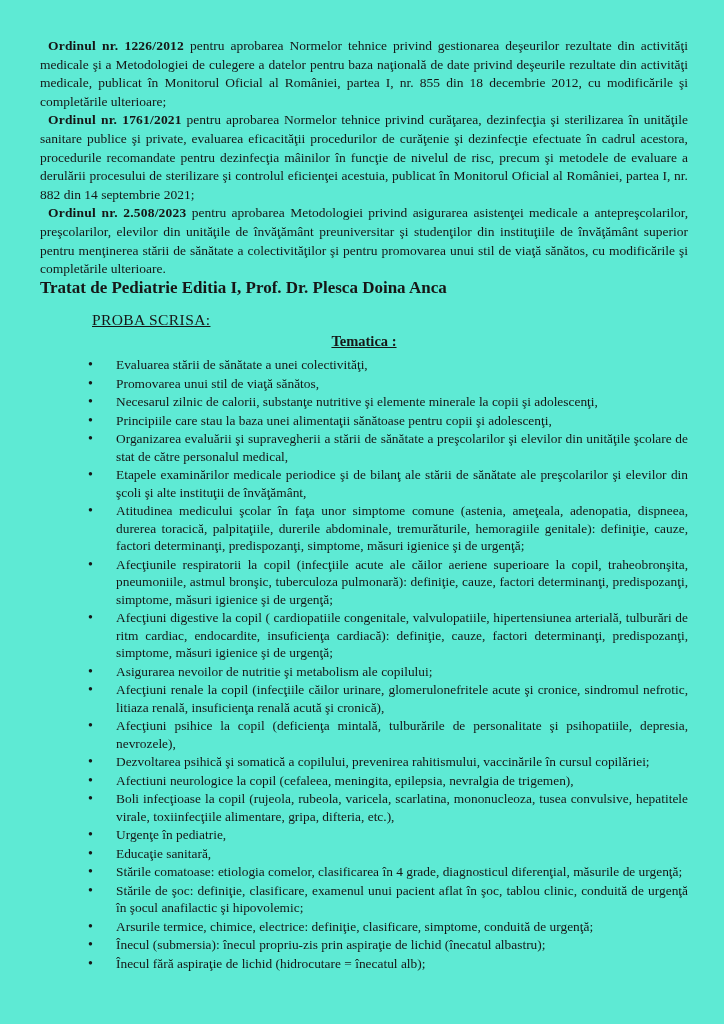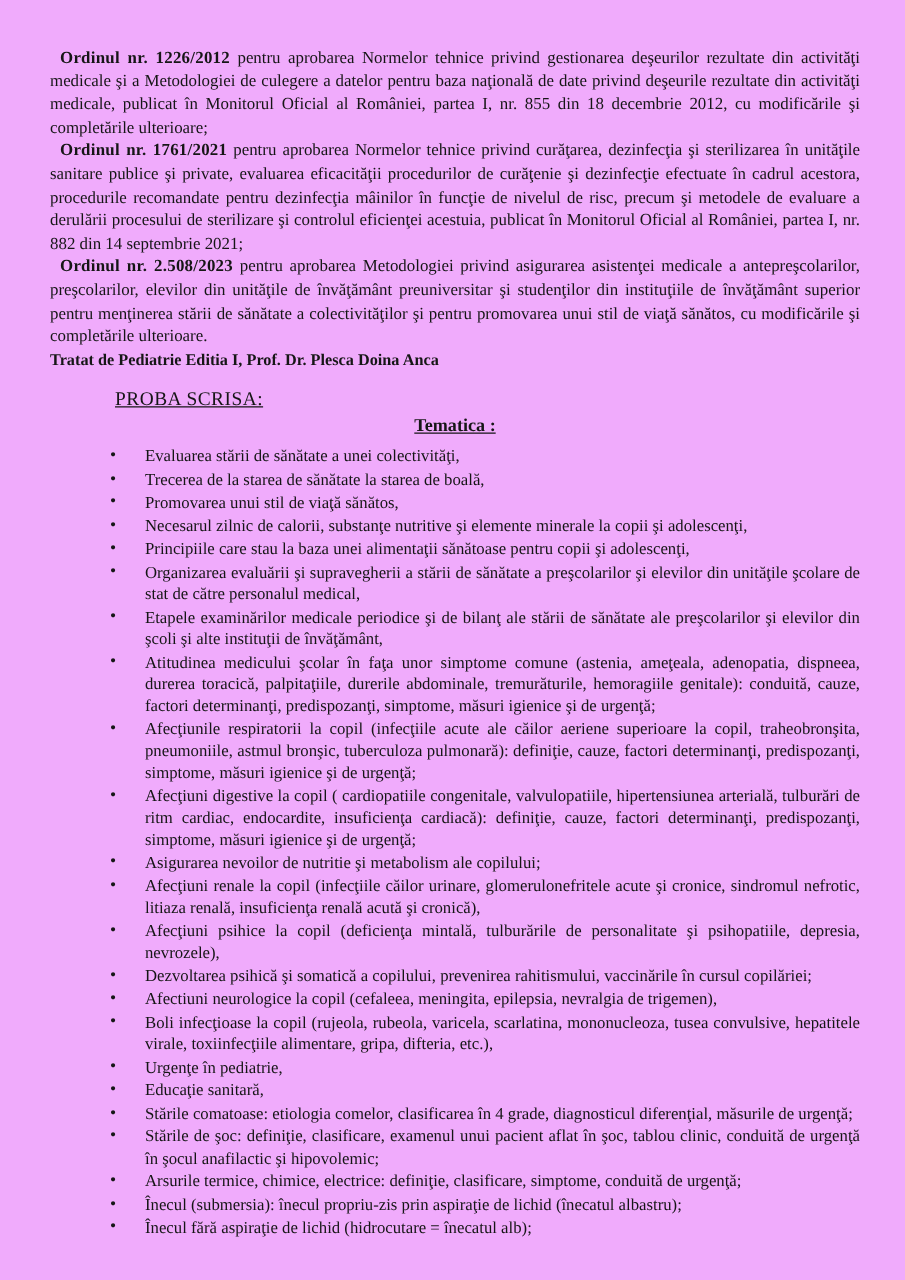--- a/index.html
+++ b/index.html
@@ -12,35 +12,35 @@
     height: 1024px;
     overflow: hidden;
     font-family: "Liberation Serif", "DejaVu Serif", serif;
     color: #161616;
   }
   .page {
     box-sizing: border-box;
     width: 724px;
     height: 1024px;
     padding: 37px 36px 0 40px;
-    background: #f0abfc;
+    background: #5eead4;
   }
   .para {
     margin: 0;
     font-size: 13.5px;
     line-height: 18.6px;
     text-align: justify;
     text-indent: 8px;
   }
   .para b {
     letter-spacing: 0.2px;
   }
   .ref {
     margin: 0;
-    font-size: 13px;
+    font-size: 17px;
     line-height: 18.6px;
     font-weight: bold;
   }
   .section-title {
     margin: 13px 0 0 52px;
     font-size: 15.5px;
     line-height: 19px;
     font-weight: normal;
     text-decoration: underline;
     letter-spacing: 0.4px;
@@ -84,27 +84,26 @@
 
   <p class="para"><b>Ordinul nr. 2.508/2023</b> <span>pentru aprobarea Metodologiei privind asigurarea asistenţei medicale a antepreşcolarilor, preşcolarilor, elevilor din unităţile de învăţământ preuniversitar şi studenţilor din instituţiile de învăţământ superior pentru menţinerea stării de sănătate a colectivităţilor şi pentru promovarea unui stil de viaţă sănătos, cu modificările şi completările ulterioare.</span></p>
 
   <p class="ref">Tratat de Pediatrie Editia I, Prof. Dr. Plesca Doina Anca</p>
 
   <h2 class="section-title">PROBA SCRISA:</h2>
   <h3 class="subsection-title">Tematica :</h3>
 
   <ul class="topics">
     <li>Evaluarea stării de sănătate a unei colectivităţi,</li>
-    <li>Trecerea de la starea de sănătate la starea de boală,</li>
     <li>Promovarea unui stil de viaţă sănătos,</li>
     <li>Necesarul zilnic de calorii, substanţe nutritive şi elemente minerale la copii şi adolescenţi,</li>
     <li>Principiile care stau la baza unei alimentaţii sănătoase pentru copii şi adolescenţi,</li>
     <li>Organizarea evaluării şi supravegherii a stării de sănătate a preşcolarilor şi elevilor din unităţile şcolare de stat de către personalul medical,</li>
     <li>Etapele examinărilor medicale periodice şi de bilanţ ale stării de sănătate ale preşcolarilor şi elevilor din şcoli şi alte instituţii de învăţământ,</li>
-    <li>Atitudinea medicului şcolar în faţa unor simptome comune (astenia, ameţeala, adenopatia, dispneea, durerea toracică, palpitaţiile, durerile abdominale, tremurăturile, hemoragiile genitale): conduită, cauze, factori determinanţi, predispozanţi, simptome, măsuri igienice şi de urgenţă;</li>
+    <li>Atitudinea medicului şcolar în faţa unor simptome comune (astenia, ameţeala, adenopatia, dispneea, durerea toracică, palpitaţiile, durerile abdominale, tremurăturile, hemoragiile genitale): definiţie, cauze, factori determinanţi, predispozanţi, simptome, măsuri igienice şi de urgenţă;</li>
     <li>Afecţiunile respiratorii la copil (infecţiile acute ale căilor aeriene superioare la copil, traheobronşita, pneumoniile, astmul bronşic, tuberculoza pulmonară): definiţie, cauze, factori determinanţi, predispozanţi, simptome, măsuri igienice şi de urgenţă;</li>
     <li>Afecţiuni digestive la copil ( cardiopatiile congenitale, valvulopatiile, hipertensiunea arterială, tulburări de ritm cardiac, endocardite, insuficienţa cardiacă): definiţie, cauze, factori determinanţi, predispozanţi, simptome, măsuri igienice şi de urgenţă;</li>
     <li>Asigurarea nevoilor de nutritie şi metabolism ale copilului;</li>
     <li>Afecţiuni renale la copil (infecţiile căilor urinare, glomerulonefritele acute şi cronice, sindromul nefrotic, litiaza renală, insuficienţa renală acută şi cronică),</li>
     <li>Afecţiuni psihice la copil (deficienţa mintală, tulburările de personalitate şi psihopatiile, depresia, nevrozele),</li>
     <li>Dezvoltarea psihică şi somatică a copilului, prevenirea rahitismului, vaccinările în cursul copilăriei;</li>
     <li>Afectiuni neurologice la copil (cefaleea, meningita, epilepsia, nevralgia de trigemen),</li>
     <li>Boli infecţioase la copil (rujeola, rubeola, varicela, scarlatina, mononucleoza, tusea convulsive, hepatitele virale, toxiinfecţiile alimentare, gripa, difteria, etc.),</li>
     <li>Urgenţe în pediatrie,</li>
     <li>Educaţie sanitară,</li>

